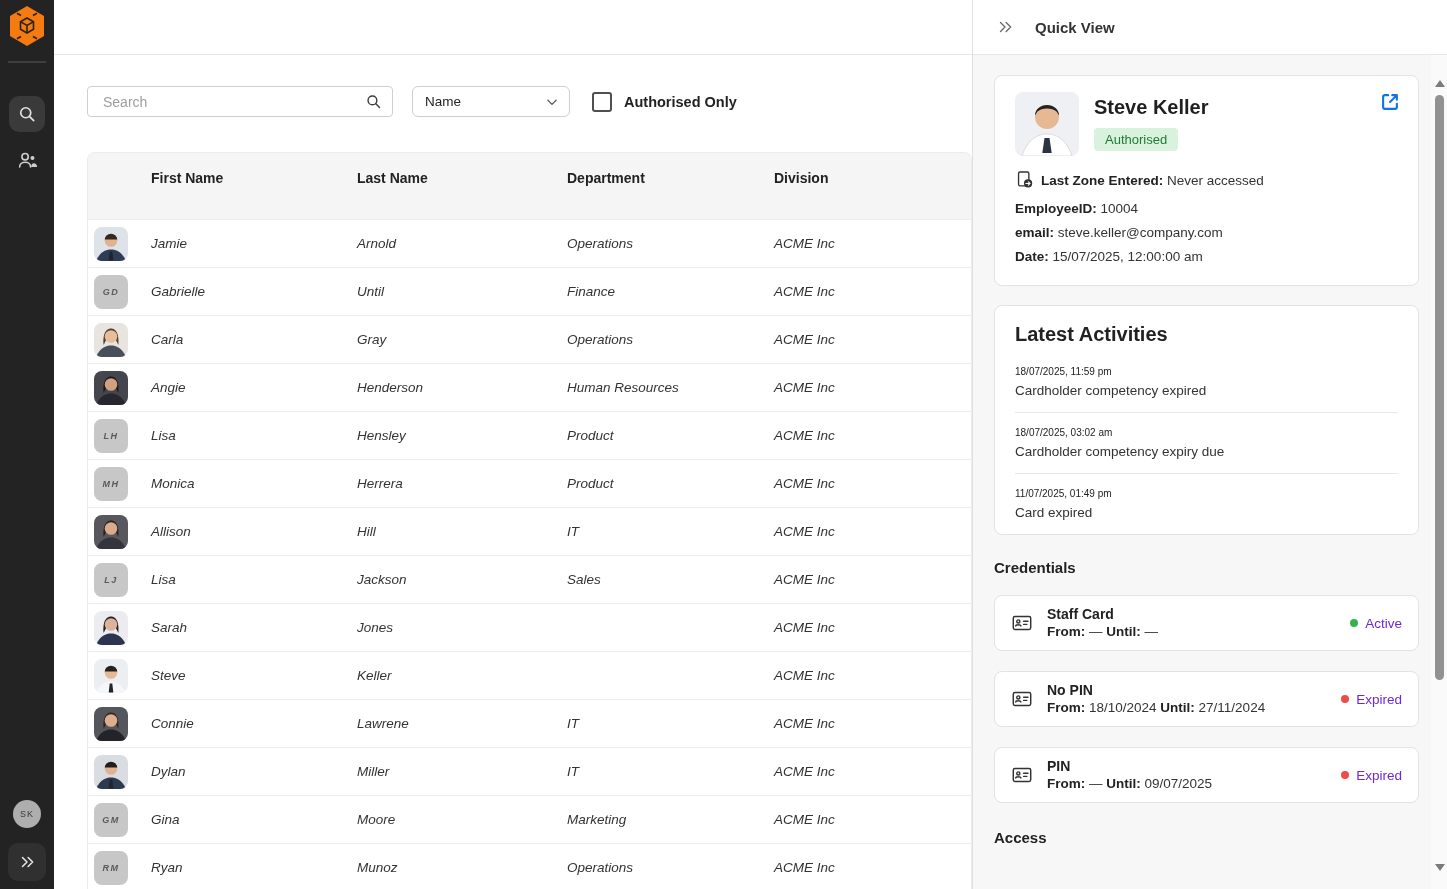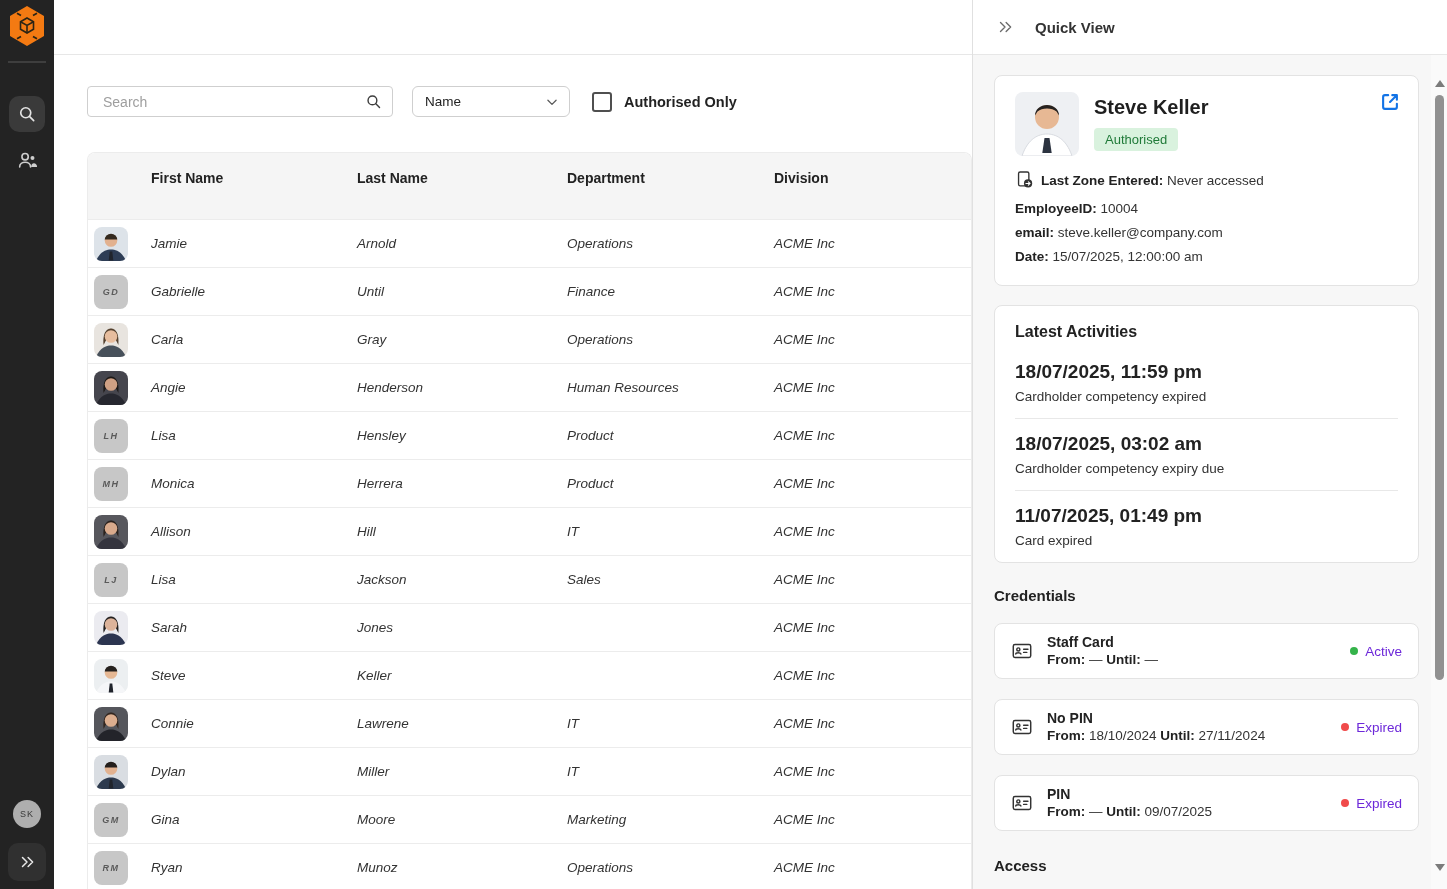--- a/index.html
+++ b/index.html
@@ -97,22 +97,22 @@
     display: inline-block; margin-top: 9px; padding: 4px 11px; border-radius: 4px;
     background: #d9f2de; color: #1f7a38; font-size: 13px;
   }
   .open-btn { position: absolute; top: 15px; right: 17px; cursor: pointer; }
   .pf-list { margin-top: 13px; }
   .pf-line { font-size: 13.5px; line-height: 24px; color: #333; white-space: nowrap; }
   .pf-label { font-weight: 700; color: #222; }
   .zone-icon { display: inline-block; vertical-align: -4px; margin-right: 7px; }
   
   .act-card { padding: 17px 20px 14px; margin-bottom: 24px; }
-  .act-title { font-size: 16px; font-weight: 600; color: #222; margin-bottom: 20px; }
-  .act-date { font-size: 19px; font-weight: 700; color: #222; margin-bottom: 6px; }
+  .act-title { font-size: 20px; font-weight: 600; color: #222; margin-bottom: 20px; }
+  .act-date { font-size: 10px; font-weight: 400; color: #222; margin-bottom: 6px; }
   .act-desc { font-size: 13.5px; color: #333; }
   .act-sep { border: 0; border-top: 1px solid #e8e8e8; margin: 14px 0; }
   
   .section-title { font-size: 15px; font-weight: 600; color: #222; margin: 24px 0 19px 0; }
   .cred-card { height: 56px; display: flex; align-items: center; padding: 0 16px; margin-bottom: 20px; }
   .cred-icon { flex: 0 0 22px; display: grid; place-items: center; margin-right: 14px; }
   .cred-name { font-size: 14px; font-weight: 600; color: #222; line-height: 18px; }
   .cred-dates { font-size: 13.5px; color: #333; line-height: 18px; }
   .cred-dates b { color: #222; }
   .cred-status { margin-left: auto; display: flex; align-items: center; font-size: 13.5px; color: #6d28d9; }

